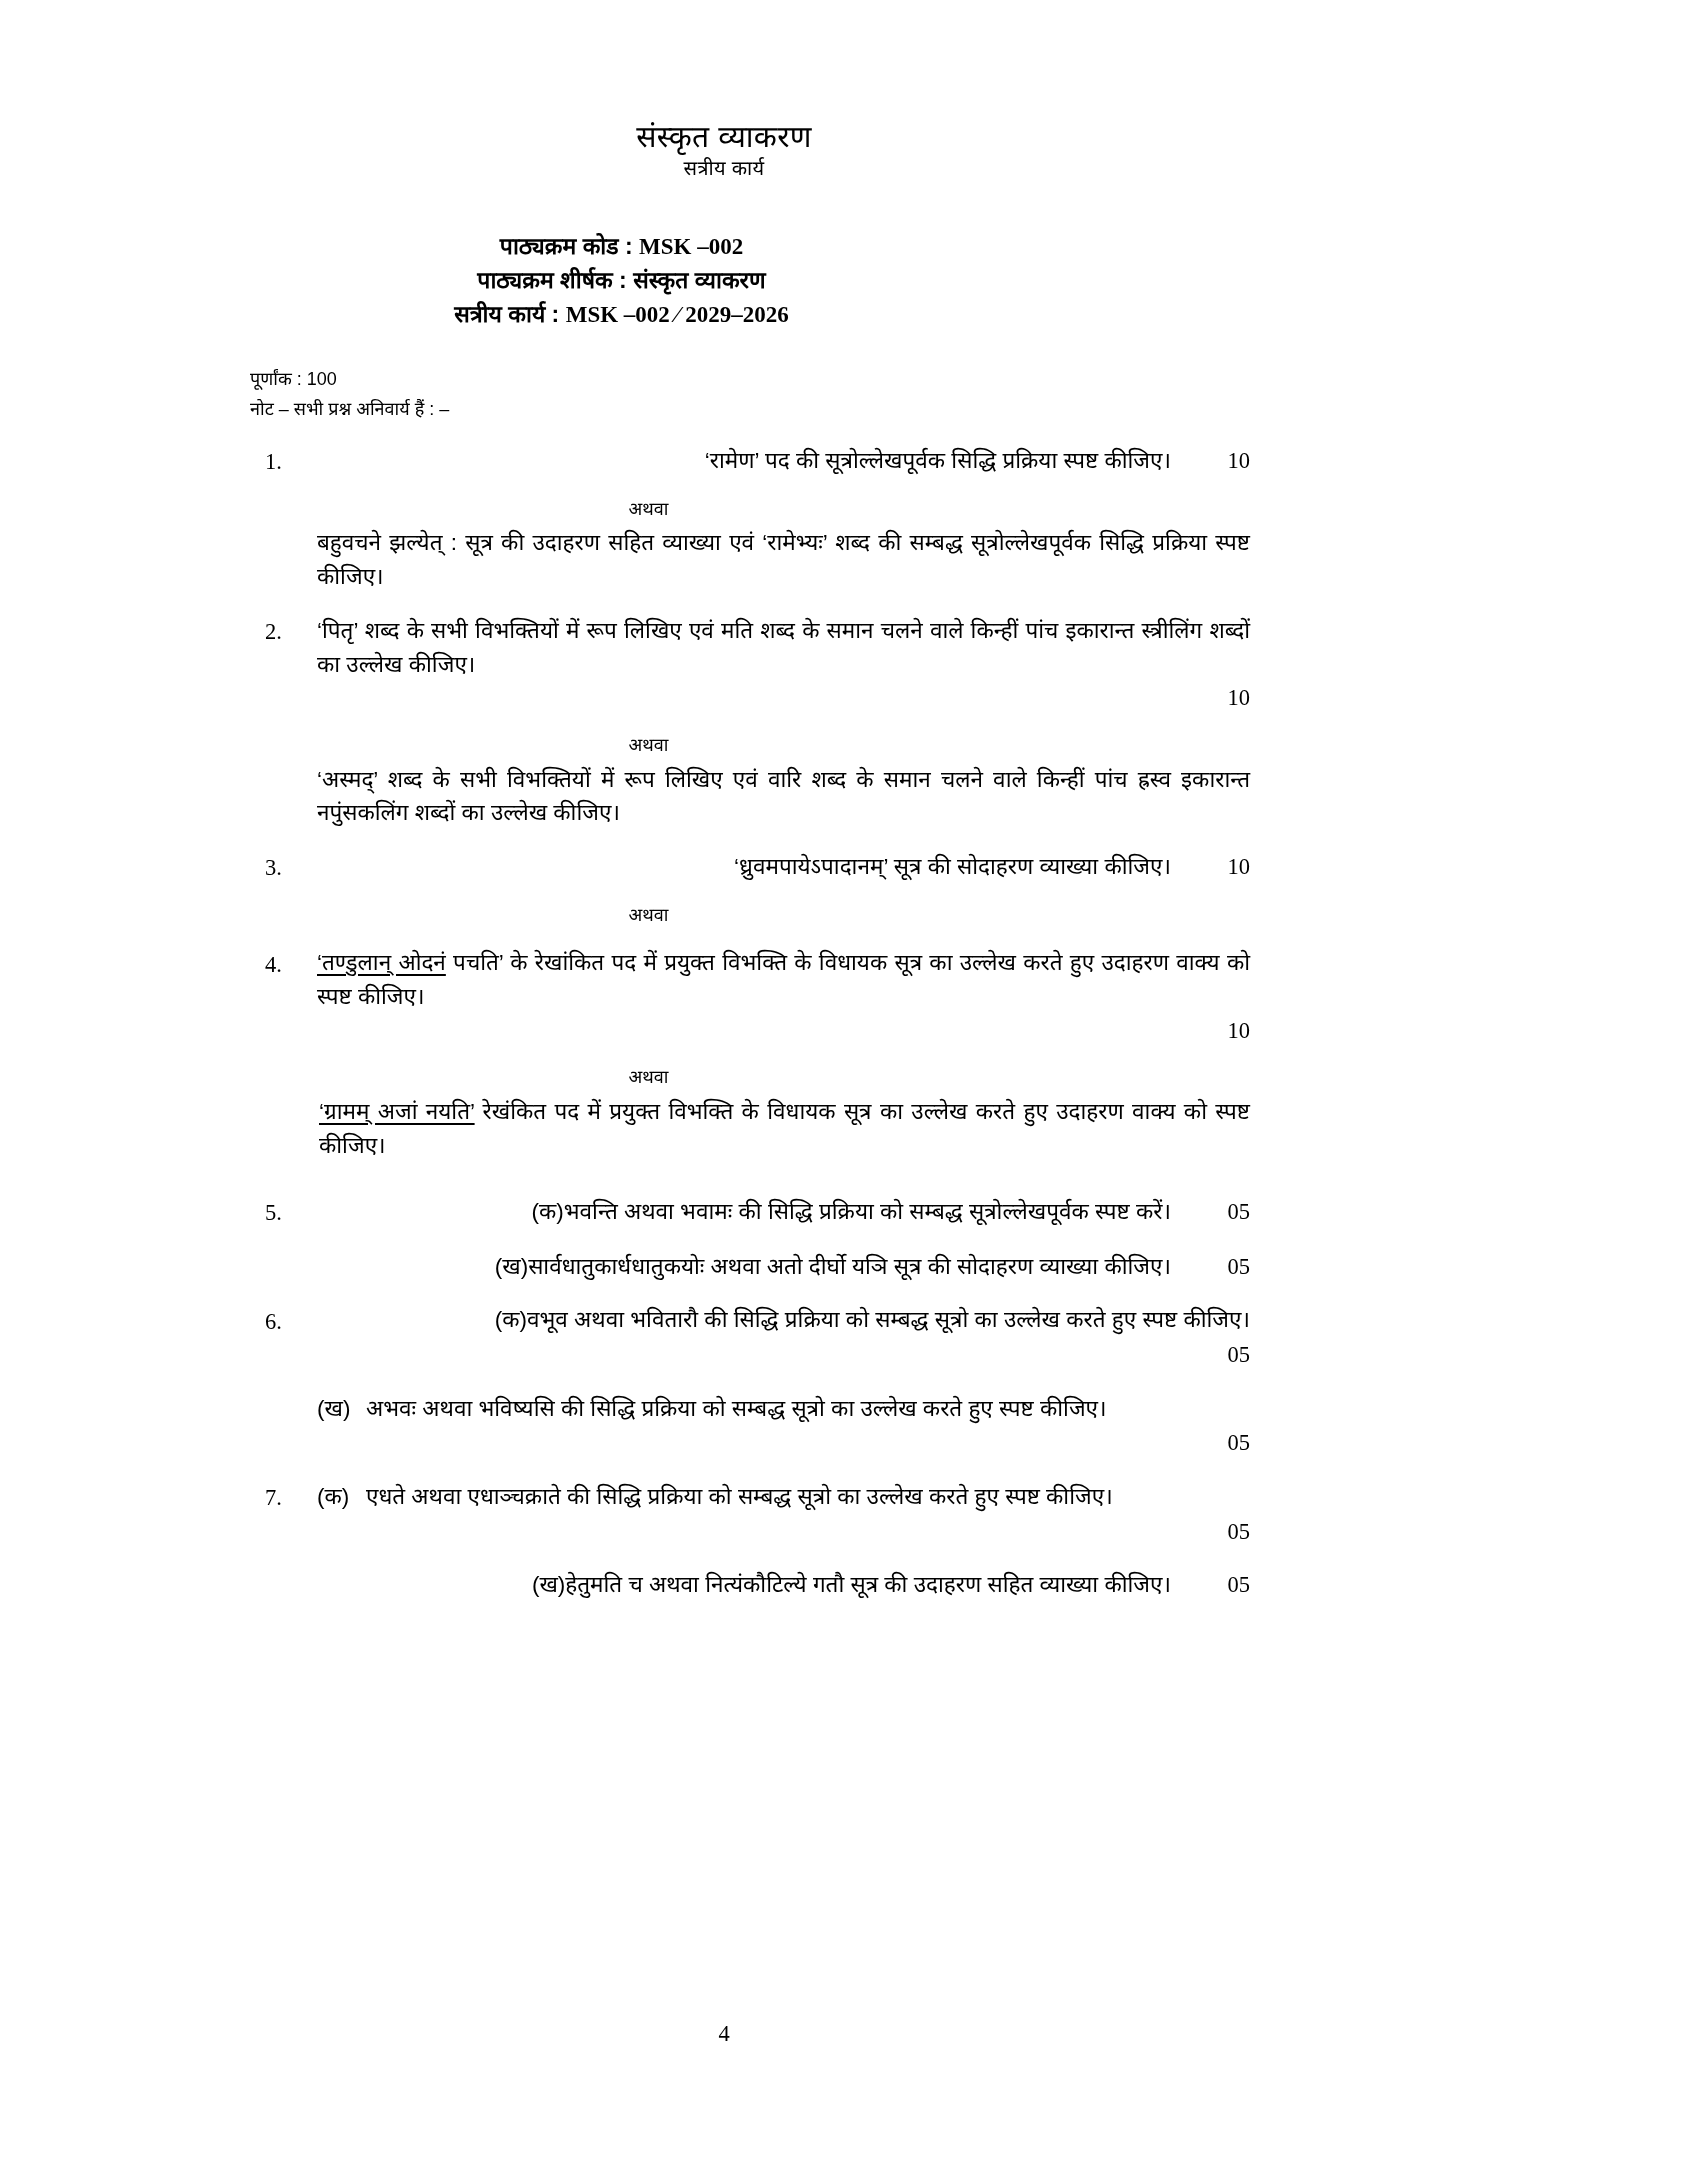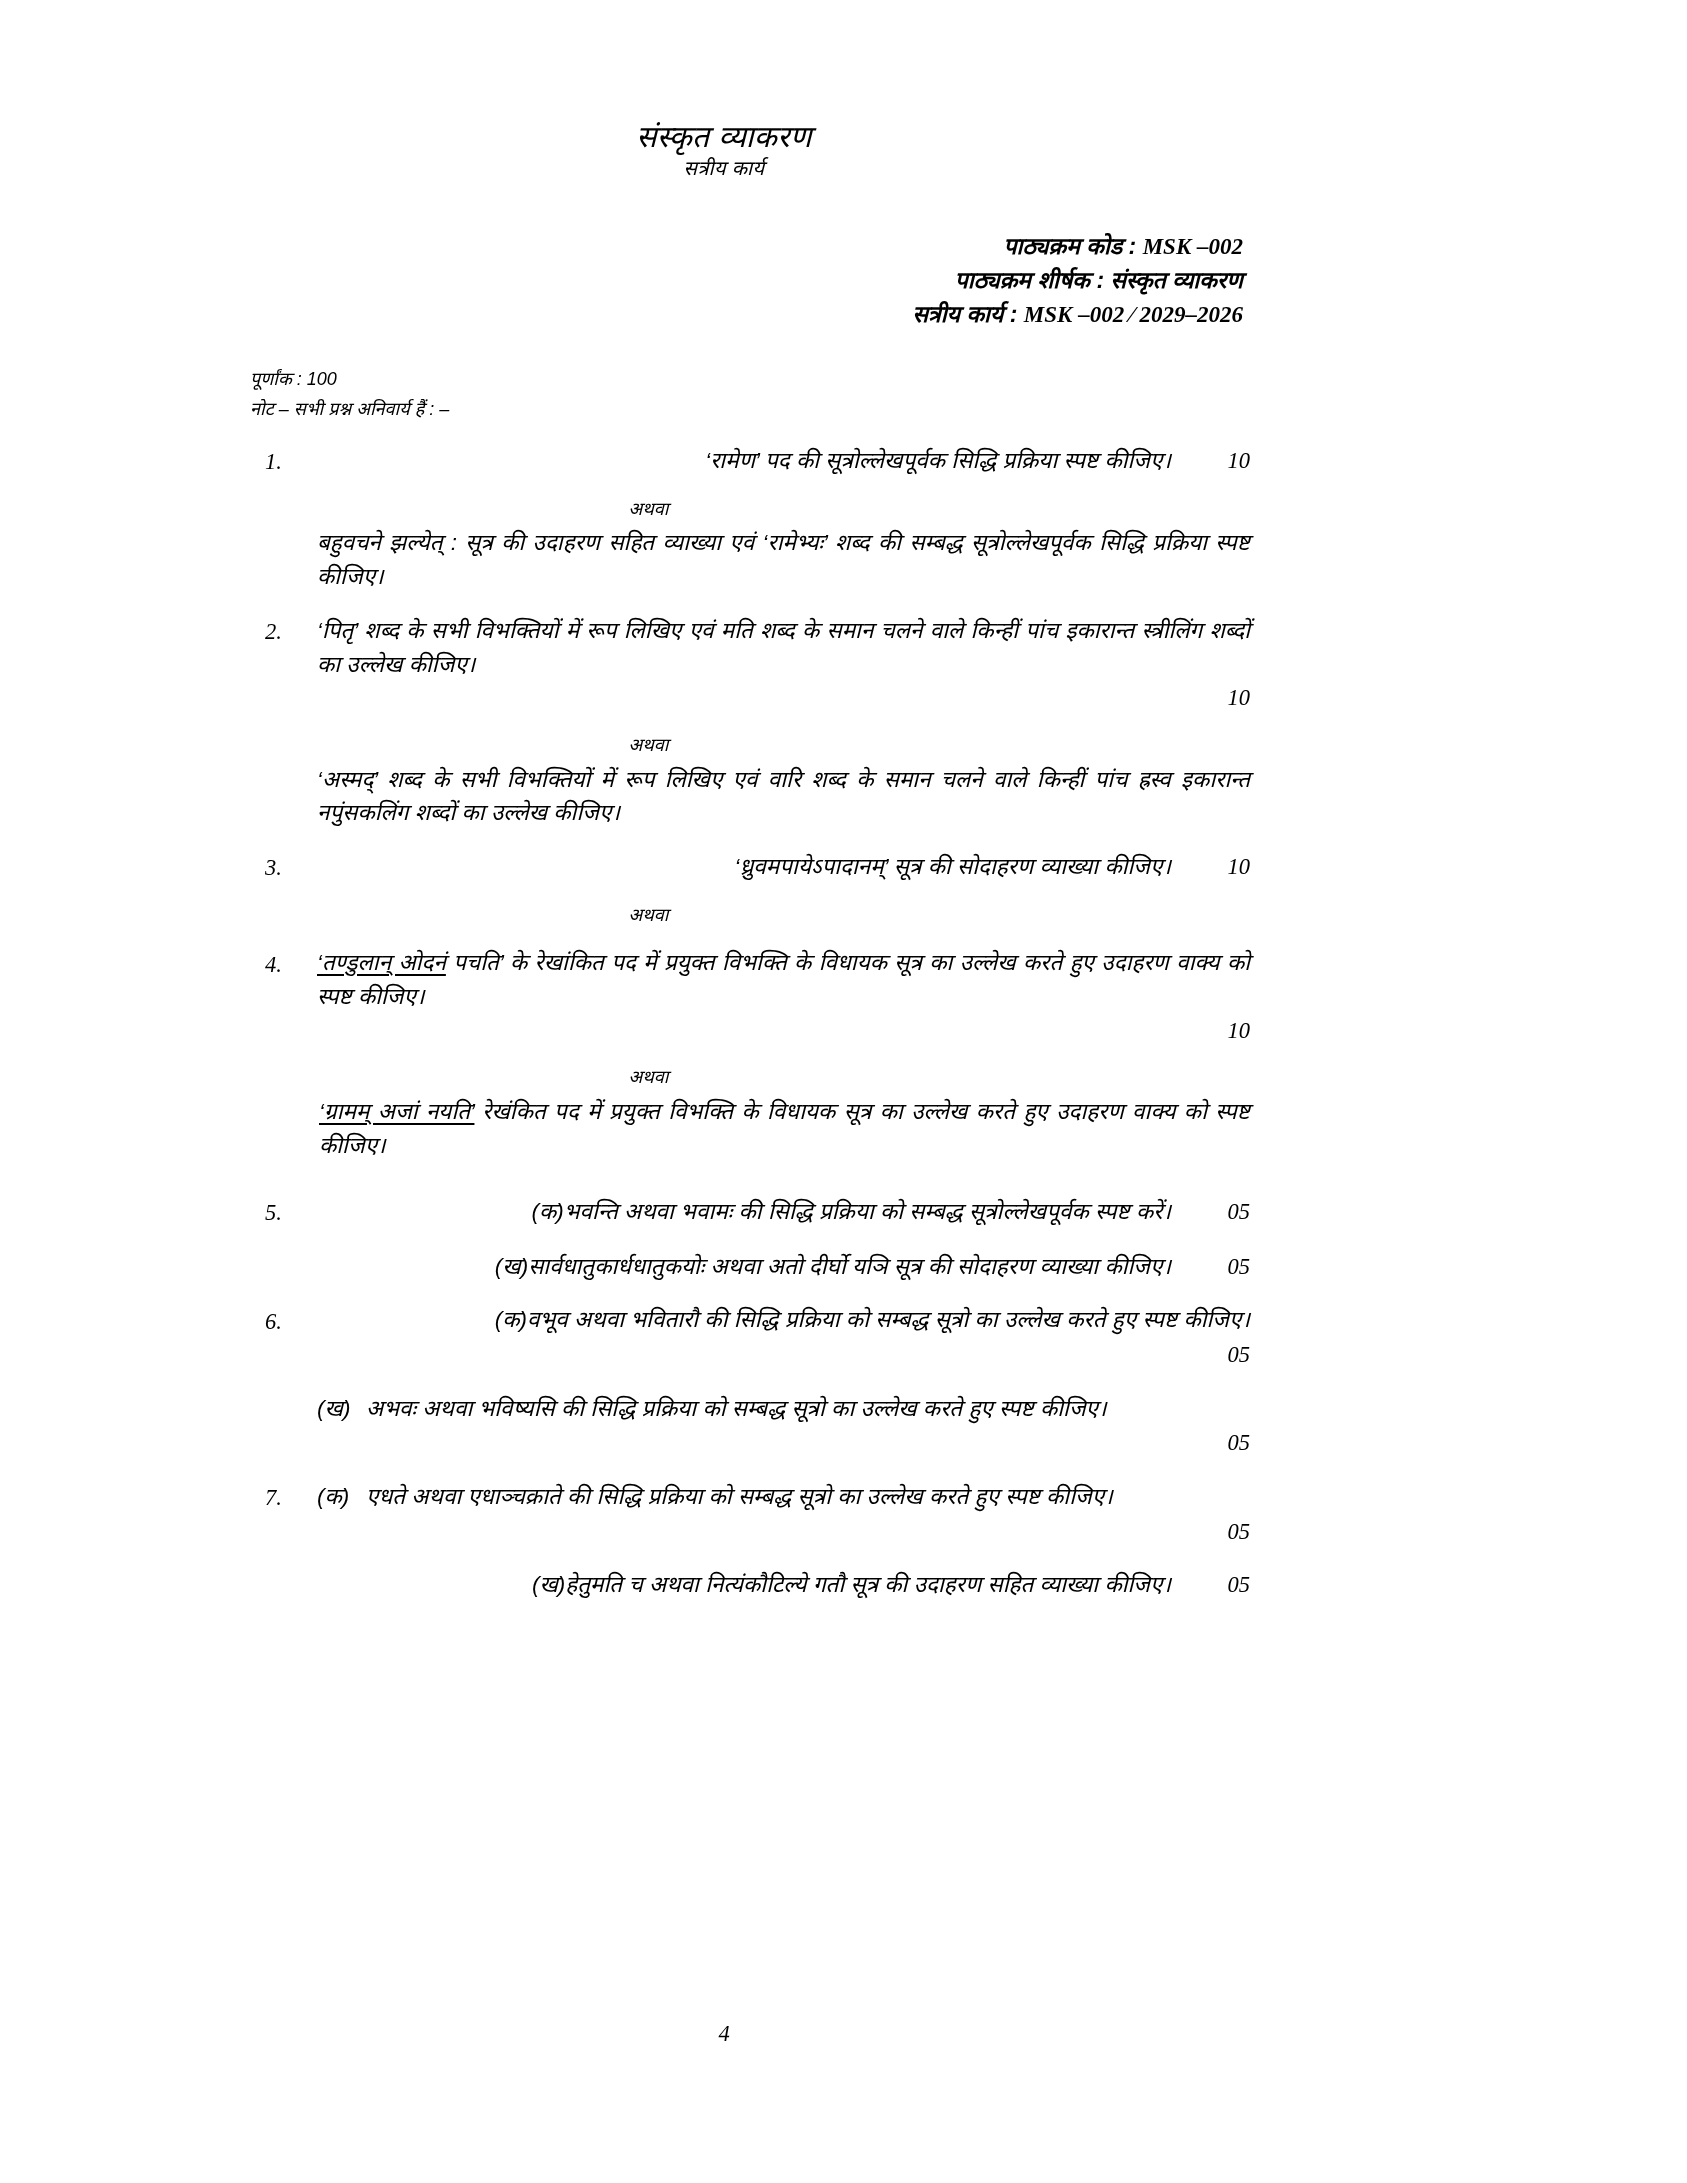--- a/index.html
+++ b/index.html
@@ -14,21 +14,20 @@
     color: #000000;
     position: relative;
     overflow: hidden;
   }
   .page {
     position: relative;
     width: 1448px;
     height: 2183px;
     box-sizing: border-box;
     padding: 0;
-    font-style: italic;
   }
 
   
   .title-block {
     text-align: center;
     padding-top: 118px;
   }
   .doc-title {
     font-size: 30px;
     line-height: 1.28;
@@ -39,21 +38,21 @@
     font-size: 20px;
     line-height: 1.28;
     font-weight: 400;
     letter-spacing: 0.3px;
   }
 
   
   .course-meta {
     margin-top: 48px;
     padding-right: 205px;
-    text-align: right;
+    text-align: center;
     font-size: 23px;
     line-height: 1.47;
     font-weight: 700;
   }
   .course-meta .row { white-space: nowrap; }
   .code-ser {
     font-family: "Liberation Serif", "DejaVu Serif", serif;
     font-weight: 700;
   }
 

